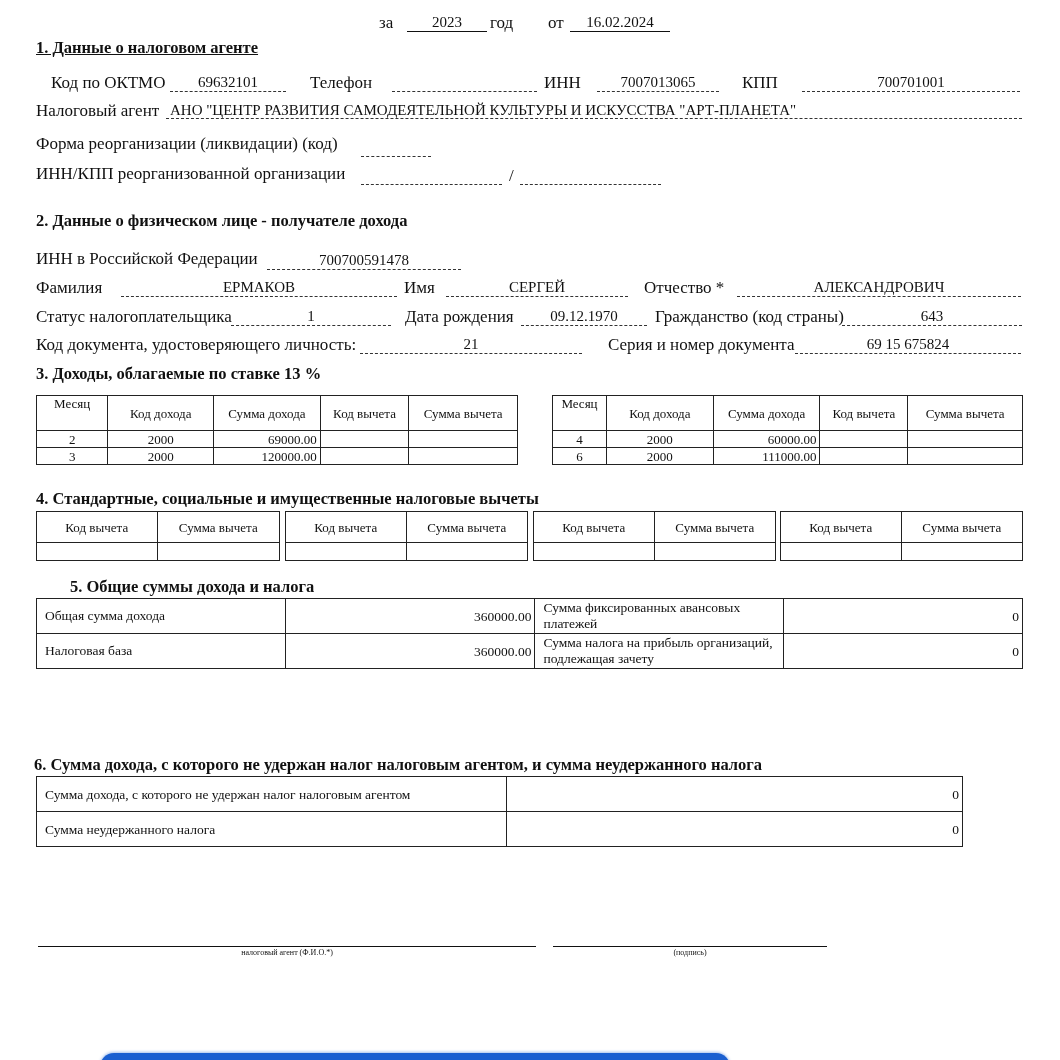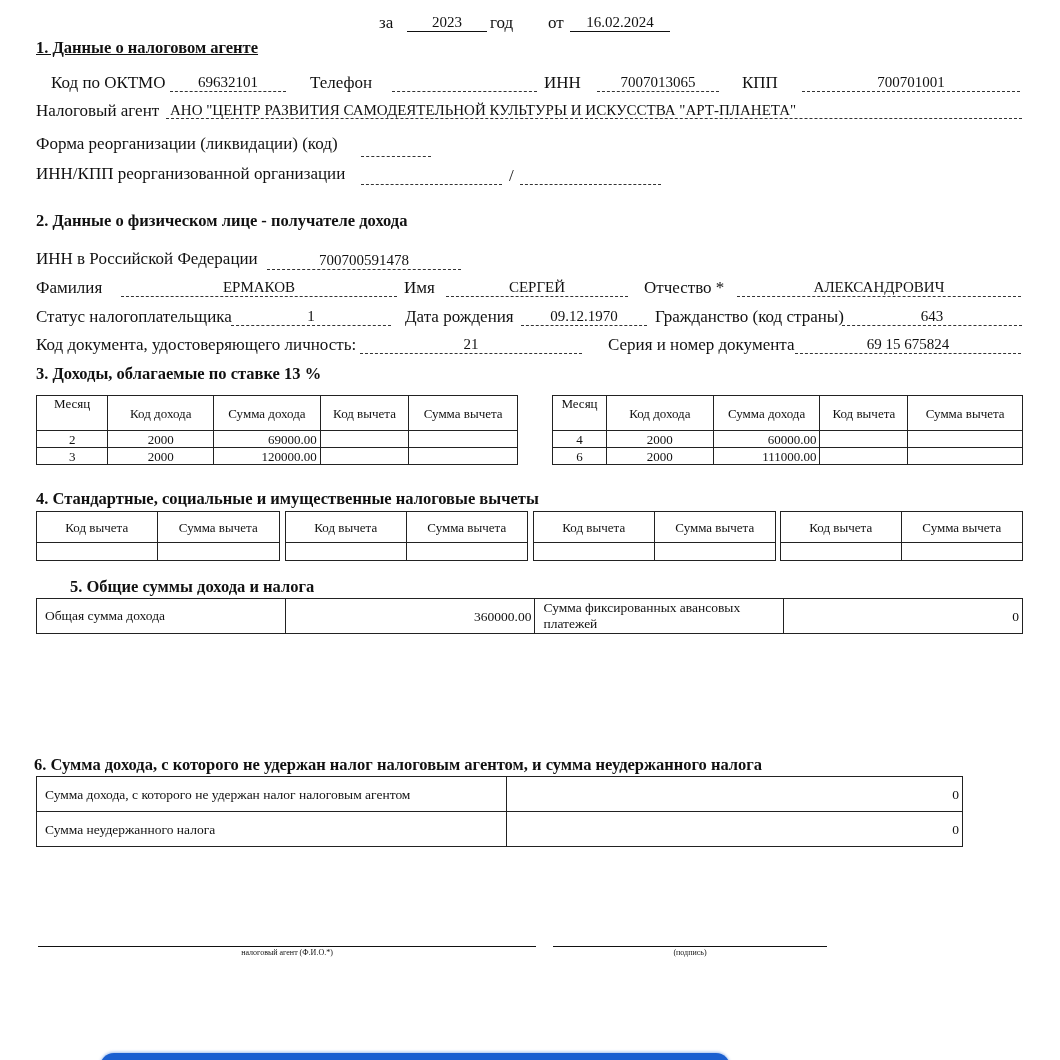--- a/index.html
+++ b/index.html
@@ -240,20 +240,26 @@
       <col style="width:249px">
       <col style="width:239px">
     </colgroup>
   <tbody>
       <tr>
     <td class="txt">Общая сумма дохода</td>
     <td class="num">360000.00</td>
     <td class="txt">Сумма фиксированных авансовых платежей</td>
     <td class="num">0</td>
   </tr>
+  <tr>
+    <td class="txt">Налоговая база</td>
+    <td class="num">360000.00</td>
+    <td class="txt">Сумма налога на прибыль организаций, подлежащая зачету</td>
+    <td class="num">0</td>
+  </tr>
 </tbody>
   </table>
 
 <div class="abs h" style="left:34px;top:755px;">6. Сумма дохода, с которого не удержан налог налоговым агентом, и сумма неудержанного налога</div>
 
 <table class="t6" style="left:36px;top:776px;width:927px;">
   <colgroup>
       <col style="width:498px">
       <col style="width:489px">
     </colgroup>

